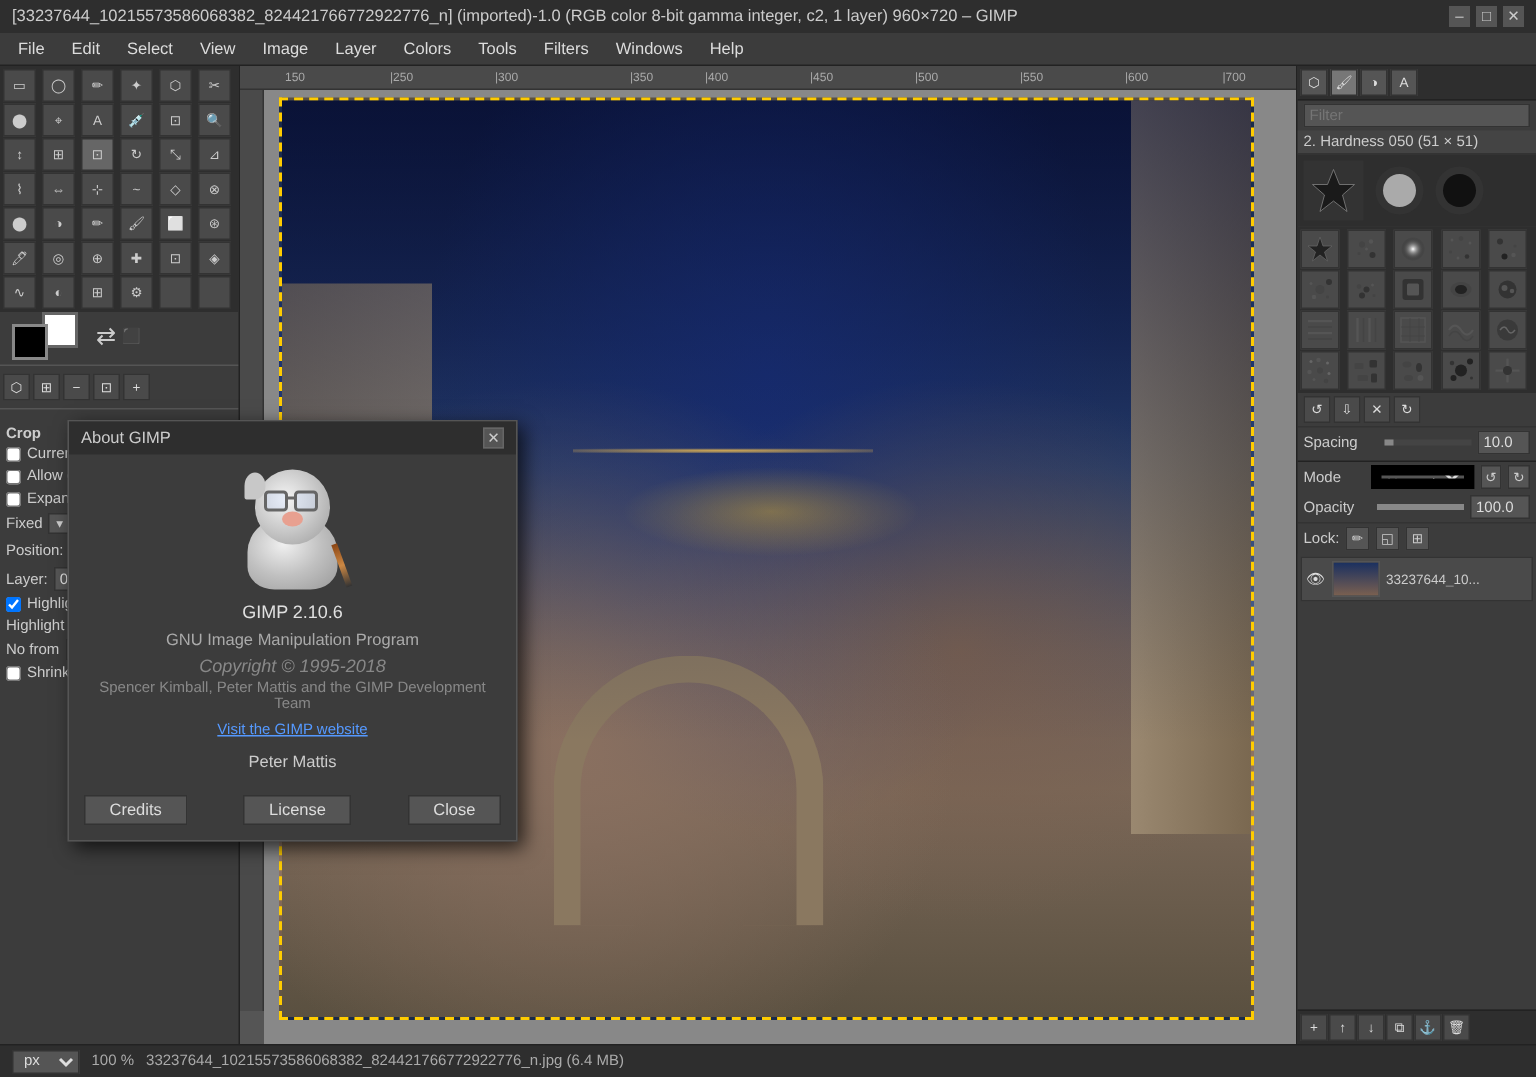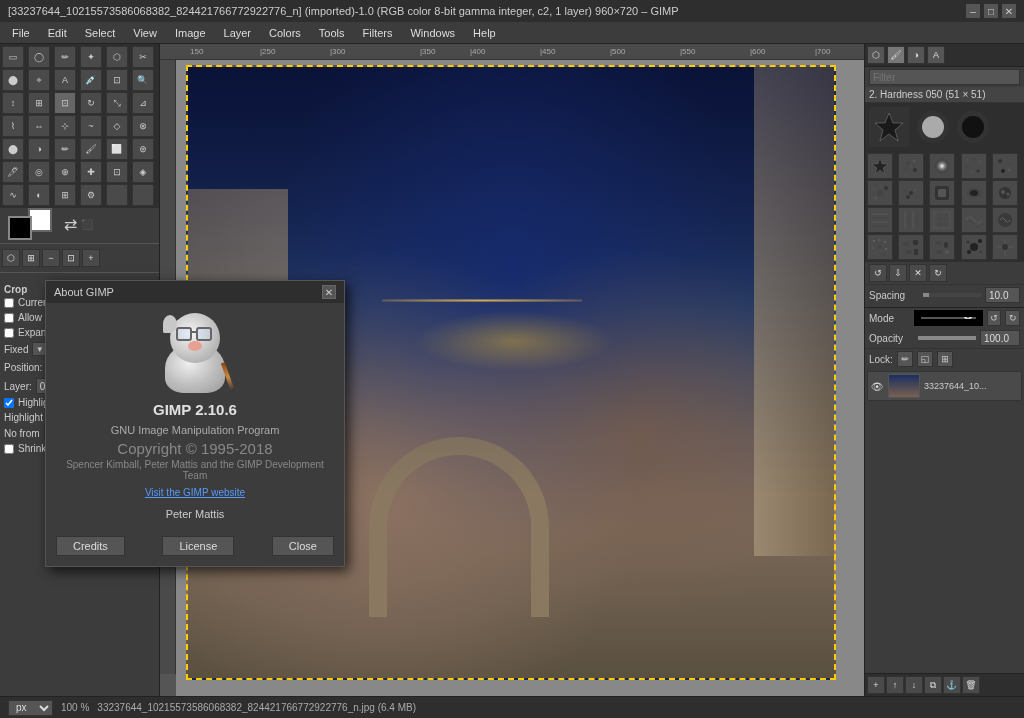--- a/index.html
+++ b/index.html
@@ -336,28 +336,28 @@
       text-align: center;
       color: #ccc;
     }
     #about-logo {
       width: 100px; height: 80px;
       margin: 0 auto 8px;
       display: flex; align-items: center; justify-content: center;
     }
 
     #about-title {
-      font-size: 15px; font-weight: bold; color: #e0e0e0;
+      font-size: 12px; font-weight: normal; color: #e0e0e0;
       margin-bottom: 6px;
     }
     #about-subtitle {
       font-size: 11px; color: #aaa; margin-bottom: 4px;
     }
     #about-copyright {
-      font-size: 15px; color: #888; margin-bottom: 2px;
+      font-size: 12px; color: #888; margin-bottom: 2px; font-style: italic;
     }
     #about-authors {
       font-size: 10px; color: #888; margin-bottom: 6px;
     }
     #about-person {
       font-size: 11px; color: #ccc; margin-bottom: 6px;
     }
     #about-link {
       font-size: 10px; color: #5599ff; text-decoration: underline; cursor: pointer;
       margin-bottom: 10px;

